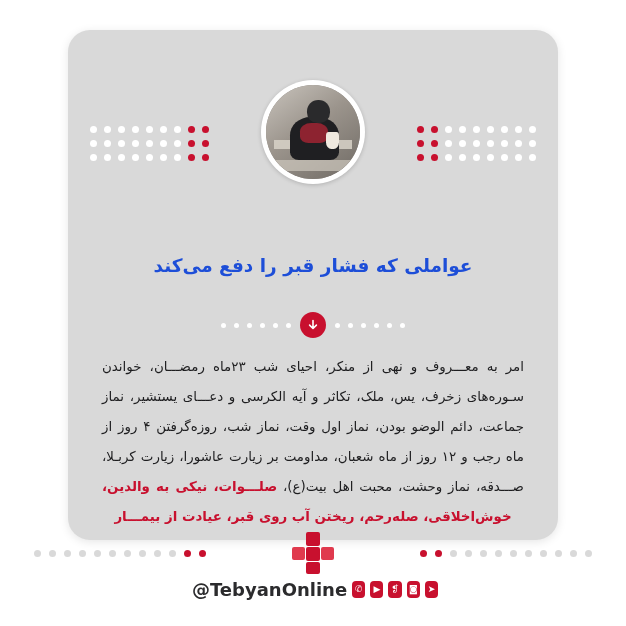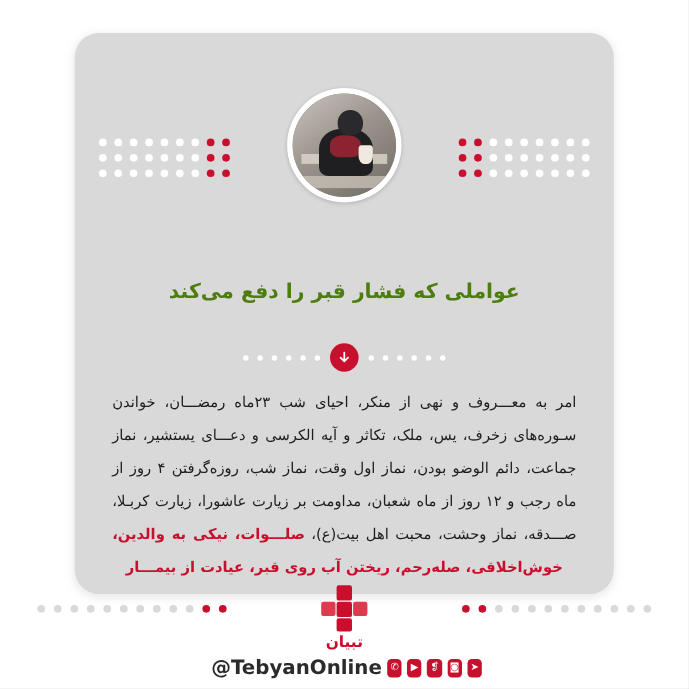--- a/index.html
+++ b/index.html
@@ -136,21 +136,21 @@
   .dot.red { background: #c8102e; }
   
   .title {
     position: absolute;
     top: 225px;
     left: 0;
     width: 100%;
     text-align: center;
     font-size: 18.5px;
     font-weight: bold;
-    color: #4d7c0f;
+    color: #1d4ed8;
     letter-spacing: 0;
     direction: rtl;
   }
   
   .sep {
     position: absolute;
     top: 282px;
     left: 0;
     width: 100%;
     display: flex;
@@ -427,21 +427,20 @@
     </div>
 
     <div class="brand">
       <div class="brand-logo">
         <span class="sq s1"></span>
         <span class="sq s2"></span>
         <span class="sq s3"></span>
         <span class="sq s4"></span>
         <span class="sq s5"></span>
       </div>
-      <div class="brand-name">تبیان</div>
       <div class="social-row">
         <span class="social">➤</span>
         <span class="social">◙</span>
         <span class="social">❡</span>
         <span class="social">▶</span>
         <span class="social">✆</span>
         <span class="handle">@TebyanOnline</span>
       </div>
     </div>
   </div>

